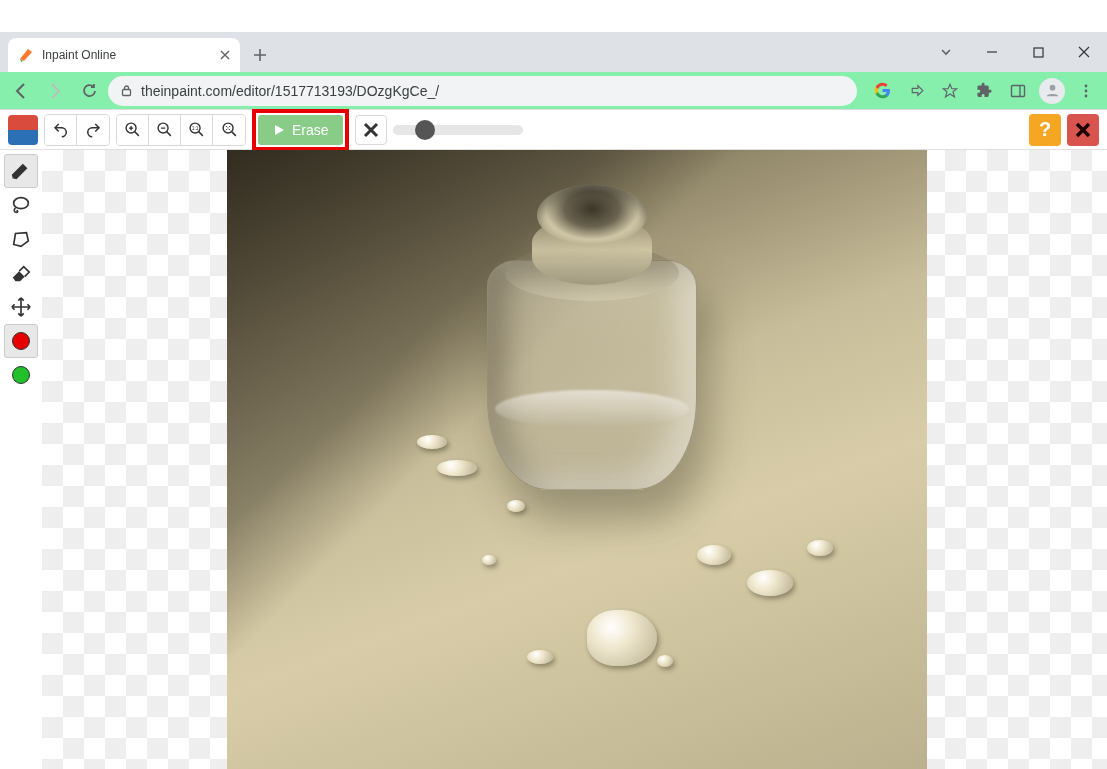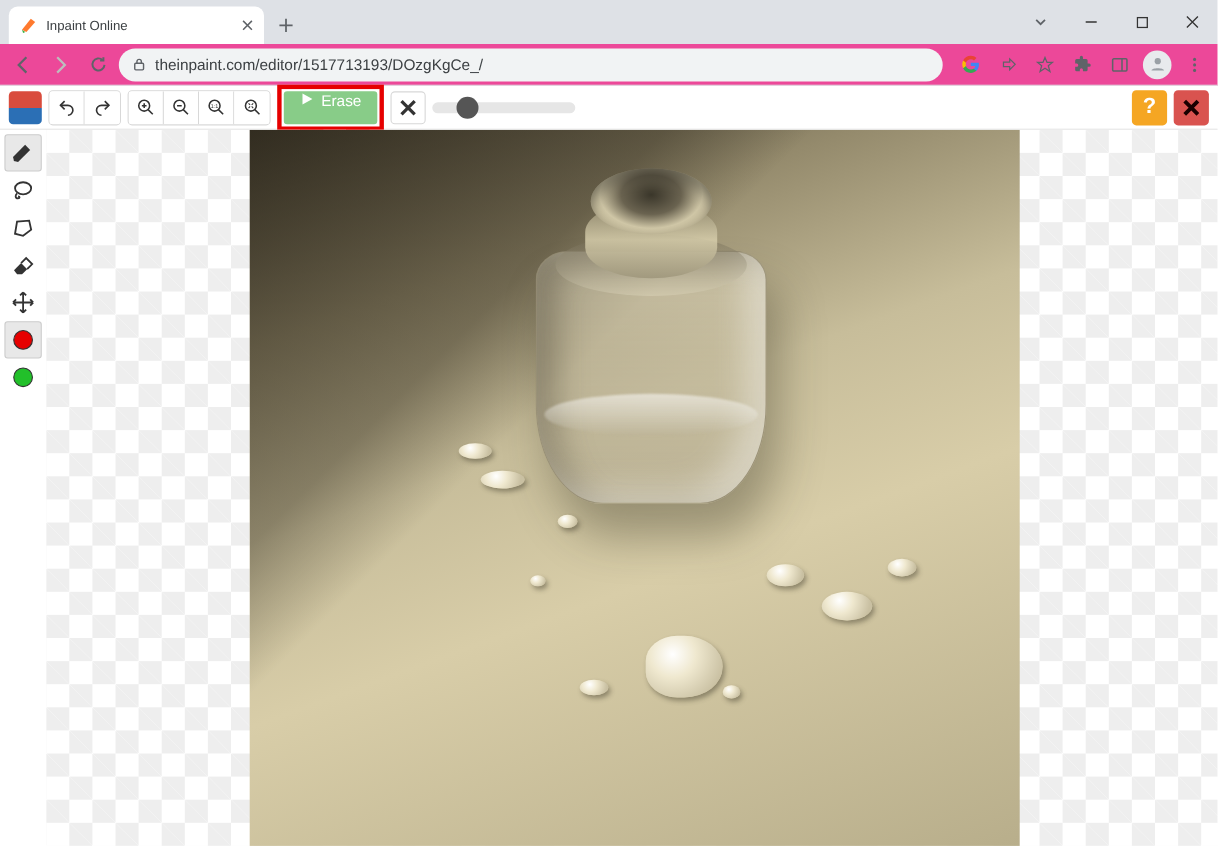--- a/index.html
+++ b/index.html
@@ -13,20 +13,21 @@
     overflow: hidden;
   }
   
   .chrome-top {
     height: 40px;
     background: #dee1e6;
     display: flex;
     align-items: flex-end;
     padding-left: 8px;
     position: relative;
+    margin-top: 32px;
   }
   .tab {
     height: 34px;
     width: 232px;
     background: #fff;
     border-radius: 8px 8px 0 0;
     display: flex;
     align-items: center;
     padding: 0 10px;
     gap: 8px;
@@ -45,21 +46,21 @@
   .window-controls {
     position: absolute; right: 0; top: 0; display: flex; height: 40px;
   }
   .window-controls div {
     width: 46px; display:flex;align-items:center;justify-content:center;color:#333;
   }
   .chev { width:30px; display:flex;align-items:center;justify-content:center;color:#5f6368;}
   
   .addr-row {
     height: 38px;
-    background: #ec4899;
+    background: #86efac;
     border-bottom: 1px solid #dadce0;
     display: flex;
     align-items: center;
     padding: 0 6px;
     gap: 4px;
   }
   .nav-btn {
     width: 30px; height: 30px; display:flex;align-items:center;justify-content:center;
     color:#5f6368; border-radius: 50%;
   }
@@ -99,21 +100,21 @@
     width: 32px; height: 30px;
     display:flex;align-items:center;justify-content:center;
     background:#fff; color:#333;
     border-right:1px solid #d8d8d8;
   }
   .tb-btn:last-child{border-right:none;}
   .erase-btn {
     height: 30px;
     background: #88cc88;
     color: #fff;
-    display:flex;justify-content:center;
+    display:flex;align-items:center;justify-content:center;
     padding: 0 14px;
     gap:6px;
     border-radius:3px;
     font-size:14px;
     font-weight:500;
   }
   .erase-highlight{
     border:4px solid #e60000;
     padding:2px;
     display:flex;

